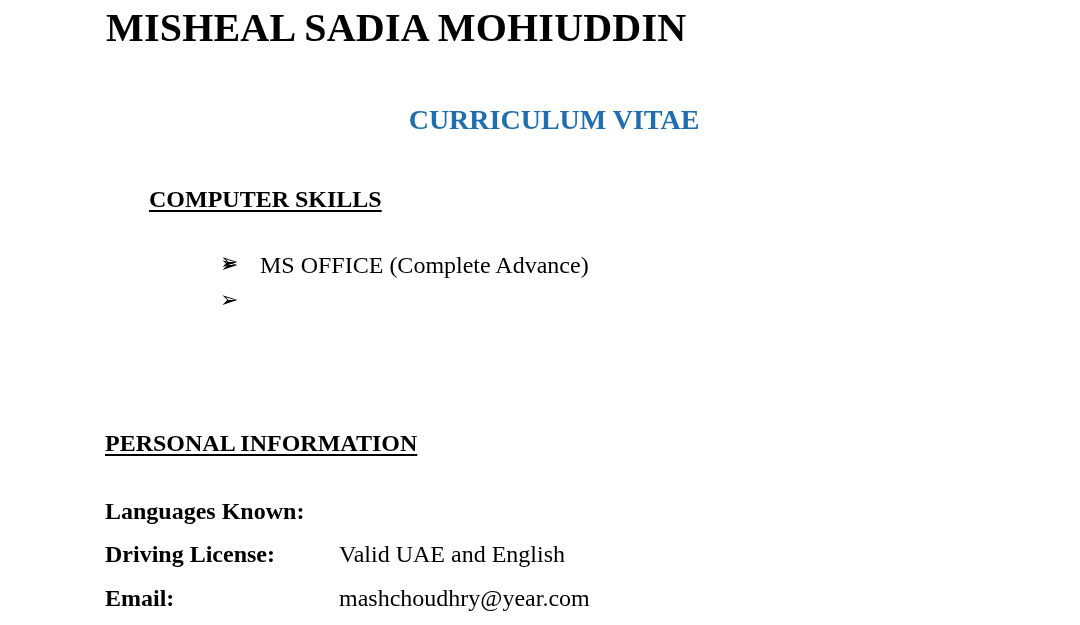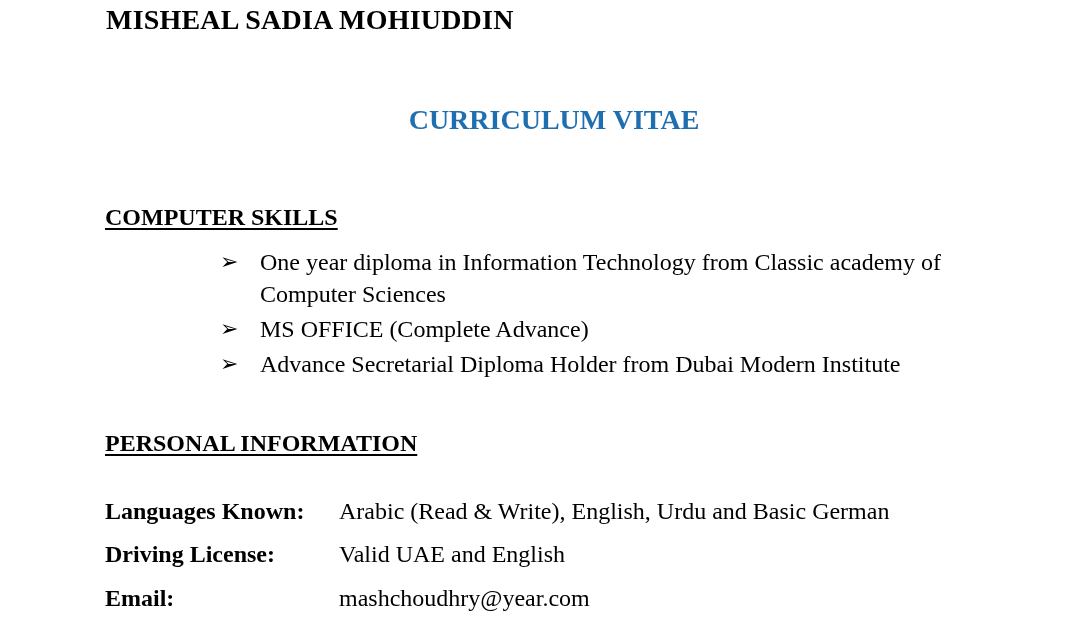--- a/index.html
+++ b/index.html
@@ -2,21 +2,21 @@
 <html><head>
 <meta charset="utf-8">
 <style>
   html, body { margin: 0; padding: 0; background: #ffffff; }
   body {
     width: 1080px; height: 625px; position: relative; overflow: hidden;
     font-family: "Liberation Serif", "DejaVu Serif", serif; color: #000;
   }
   .name {
     position: absolute; left: 106px; top: 4px;
-    font-size: 28px; font-weight: bold; letter-spacing: 0.2px; margin: 0;
+    font-size: 40px; font-weight: bold; letter-spacing: 0.2px; margin: 0;
   }
   .cv-title {
     position: absolute; left: 0; width: 1108px; top: 104px; text-align: center;
     font-size: 28px; font-weight: bold; color: #1f6fb0; margin: 0;
   }
   .section-heading {
     position: absolute; left: 105px; margin: 0;
     font-size: 24px; font-weight: bold; text-decoration: underline;
     text-underline-offset: 3px;
   }
@@ -26,42 +26,39 @@
   .info-row { position: absolute; left: 105px; font-size: 24px; display: flex; }
   .info-label { font-weight: bold; width: 234px; }
   .info-value { }
 </style>
 </head>
 <body>
 
 <h1 class="name">MISHEAL SADIA MOHIUDDIN</h1>
 <h2 class="cv-title">CURRICULUM VITAE</h2>
 
-<h3 class="section-heading" style="top:204px;">COMPUTER SKILLS</h3>
+<h3 class="section-heading" style="top:186px;margin-left:44px;">COMPUTER SKILLS</h3>
 
 <ul class="skills">
   <li>
     <span class="bullet">➢</span>
-    <span>One year diploma in Information Technology from Classic academy of Computer Sciences</span>
   </li>
   <li>
     <span class="bullet">➢</span>
     <span>MS OFFICE (Complete Advance)</span>
   </li>
   <li>
     <span class="bullet">➢</span>
-    <span>Advance Secretarial Diploma Holder from Dubai Modern Institute</span>
   </li>
 </ul>
 
 <h3 class="section-heading" style="top:424px;margin-top:6px;">PERSONAL INFORMATION</h3>
 
 <div class="info-row" style="top:498px;">
   <span class="info-label">Languages Known:</span>
-  <span class="info-value">Arabic (Read &amp; Write), English, Urdu and Basic German</span>
 </div>
 <div class="info-row" style="top:541px;">
   <span class="info-label">Driving License:</span>
   <span class="info-value">Valid UAE and English</span>
 </div>
 <div class="info-row" style="top:585px;align-items:center;">
   <span class="info-label">Email:</span>
   <span class="info-value">mashchoudhry@year.com</span>
 </div>
 

